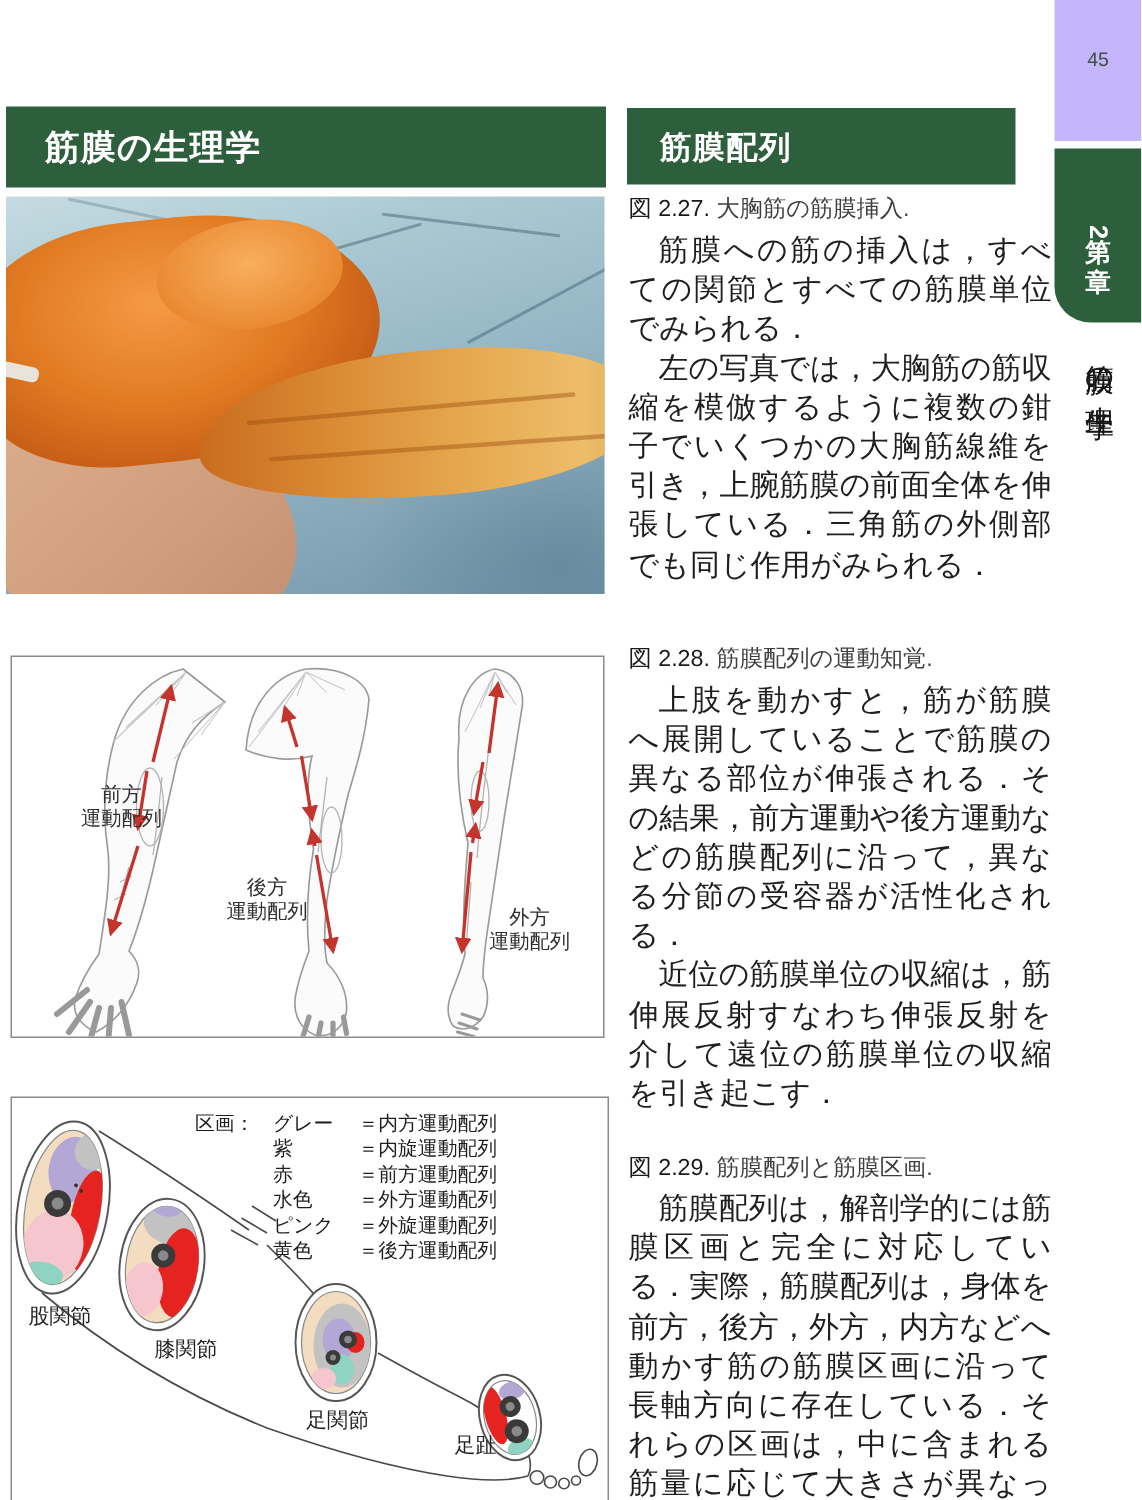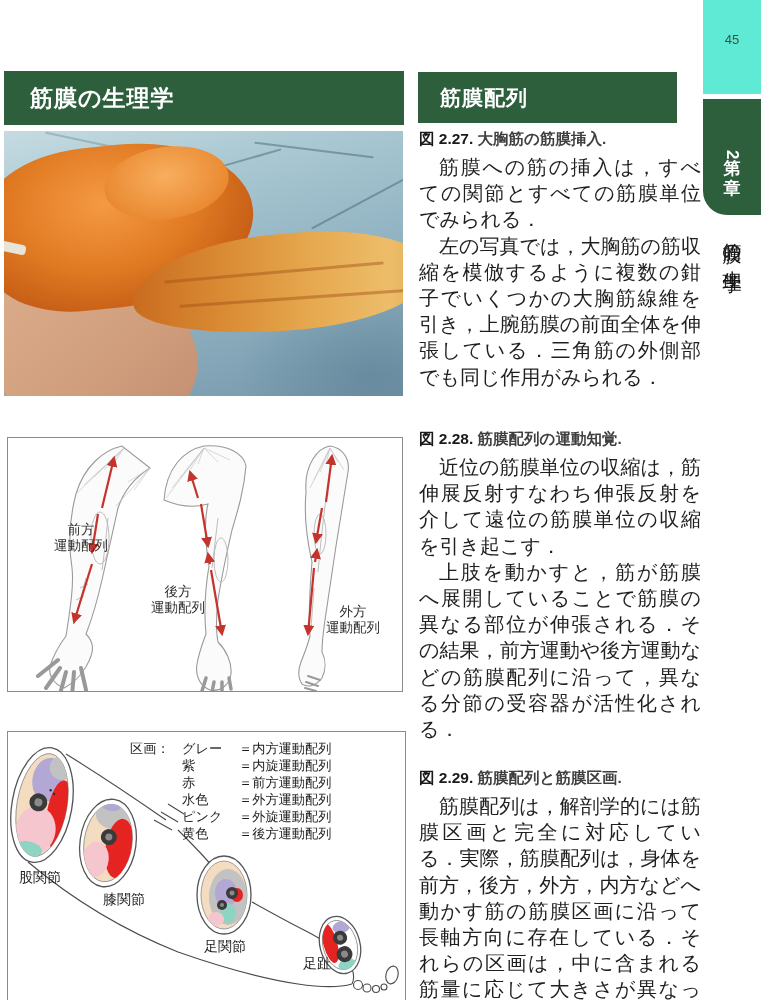--- a/index.html
+++ b/index.html
@@ -6,21 +6,21 @@
   html,body { background:#ffffff; }
   body { font-family:"Liberation Sans",sans-serif; }
   .page { position:relative; width:761px; height:1000px; background:#ffffff; overflow:hidden; }
 
   
   .hdr { position:absolute; background:#2d5f3c; color:#ffffff; font-weight:bold; display:flex; align-items:center; }
   .hdr-left  { left:4px;  top:71px; width:400px; height:54px; font-size:23px; padding-left:26px; letter-spacing:1px; }
   .hdr-right { left:418px; top:72px; width:259px; height:51px; font-size:21px; padding-left:22px; letter-spacing:1px; }
 
   
-  .pageno-box { position:absolute; left:703px; top:0; width:58px; height:94px; background:#5eead4; }
+  .pageno-box { position:absolute; left:703px; top:0; width:58px; height:94px; background:#c4b5fd; }
   .pageno { position:absolute; left:0; top:32px; width:100%; text-align:center; font-size:13px; color:#3f5142; }
   .chapter-box { position:absolute; left:703px; top:99px; width:58px; height:116px; background:#2d5f3c; border-bottom-left-radius:24px; display:flex; align-items:center; justify-content:center; }
   .chapter-label { writing-mode:vertical-rl; color:#ffffff; font-weight:bold; font-size:17px; letter-spacing:5px; }
   .side-title { position:absolute; left:703px; top:228px; width:58px; height:140px; display:flex; justify-content:center; }
   .side-title span { writing-mode:vertical-rl; font-family:"Liberation Serif",serif; font-size:19px; color:#161616; letter-spacing:2px; }
 
   
   .photo { position:absolute; left:4px; top:131px; width:399px; height:265px; overflow:hidden;
            background:linear-gradient(165deg,#c6dbe1 0%,#a9c8d2 25%,#93b4c3 55%,#82a4b6 80%,#7797ab 100%); }
   .photo div { position:absolute; }
@@ -66,21 +66,21 @@
   .lg3 { left:295px; top:223px; }
 
   .legend { position:absolute; left:122px; top:8px; font-size:13.2px; color:#1d1d1d; }
   .lgd-row { display:flex; height:17px; line-height:17px; }
   .lgd-prefix { width:52px; }
   .lgd-name { width:57px; }
 
   
   .cap { position:absolute; left:419px; width:282px; }
   .cap1 { top:129px; } .cap2 { top:429px; } .cap3 { top:768px; }
-  .cap-title-line { font-size:15.5px; font-weight:bold; color:#1a1a1a; margin-bottom:4px; }
+  .cap-title-line { font-size:15.5px; font-weight:normal; color:#1a1a1a; margin-bottom:4px; }
   .cap-title-line .t { color:#3f3f3f; }
   .cap p { font-family:"Liberation Serif",serif; font-size:20px; line-height:26.2px;
            color:#1f1f1f; text-align:justify; text-indent:1em; }
 </style>
 </head>
 <body>
 
 <div class="page">
 
   <div class="hdr hdr-left">
@@ -342,22 +342,22 @@
     </div>
     <p>筋膜への筋の挿入は，すべての関節とすべての筋膜単位でみられる．</p>
     <p>左の写真では，大胸筋の筋収縮を模倣するように複数の鉗子でいくつかの大胸筋線維を引き，上腕筋膜の前面全体を伸張している．三角筋の外側部でも同じ作用がみられる．</p>
   </div>
 
   <div class="cap cap2">
     <div class="cap-title-line">
       <span>図 2.28.</span>
       <span class="t">筋膜配列の運動知覚.</span>
     </div>
+    <p>上肢を動かすと，筋が筋膜へ展開していることで筋膜の異なる部位が伸張される．その結果，前方運動や後方運動などの筋膜配列に沿って，異なる分節の受容器が活性化される．</p>
     <p>近位の筋膜単位の収縮は，筋伸展反射すなわち伸張反射を介して遠位の筋膜単位の収縮を引き起こす．</p>
-    <p>上肢を動かすと，筋が筋膜へ展開していることで筋膜の異なる部位が伸張される．その結果，前方運動や後方運動などの筋膜配列に沿って，異なる分節の受容器が活性化される．</p>
   </div>
 
   <div class="cap cap3">
     <div class="cap-title-line">
       <span>図 2.29.</span>
       <span class="t">筋膜配列と筋膜区画.</span>
     </div>
     <p>筋膜配列は，解剖学的には筋膜区画と完全に対応している．実際，筋膜配列は，身体を前方，後方，外方，内方などへ動かす筋の筋膜区画に沿って長軸方向に存在している．それらの区画は，中に含まれる筋量に応じて大きさが異なっており，たとえば，膝関節の前方運動には大きな力が必要なため，大腿四頭筋の区画は非常に大きい．</p>
   </div>
 

